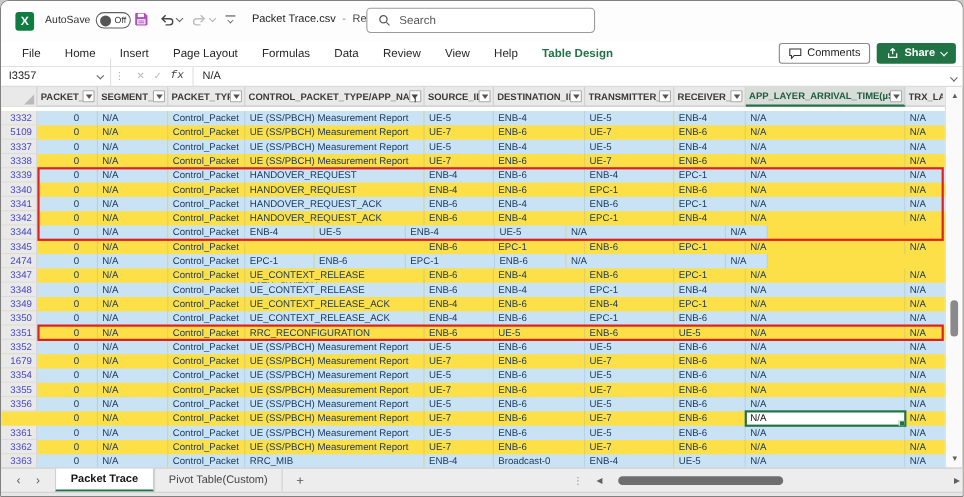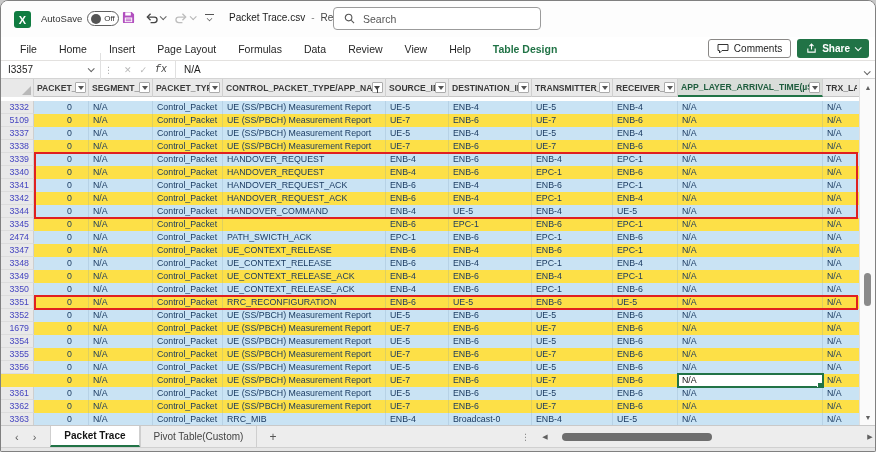--- a/index.html
+++ b/index.html
@@ -375,21 +375,20 @@
         <div class="gcell" style="width: 81px;">EPC-1</div>
         <div class="gcell" style="width: 65px;">ENB-4</div>
         <div class="gcell" style="width: 145px;">N/A</div>
         <div class="gcell" style="width: 38px;">N/A</div>
       </div>
       <div class="grow band">
         <div class="rowhdr">3344</div>
         <div class="gcell num" style="width: 55px;">0</div>
         <div class="gcell" style="width: 64px;">N/A</div>
         <div class="gcell" style="width: 70px;">Control_Packet</div>
-        <div class="gcell" style="width: 163px;">HANDOVER_COMMAND</div>
         <div class="gcell" style="width: 63px;">ENB-4</div>
         <div class="gcell" style="width: 83px;">UE-5</div>
         <div class="gcell" style="width: 81px;">ENB-4</div>
         <div class="gcell" style="width: 65px;">UE-5</div>
         <div class="gcell" style="width: 145px;">N/A</div>
         <div class="gcell" style="width: 38px;">N/A</div>
       </div>
       <div class="grow">
         <div class="rowhdr">3345</div>
         <div class="gcell num" style="width: 55px;">0</div>
@@ -401,21 +400,20 @@
         <div class="gcell" style="width: 81px;">ENB-6</div>
         <div class="gcell" style="width: 65px;">EPC-1</div>
         <div class="gcell" style="width: 145px;">N/A</div>
         <div class="gcell" style="width: 38px;">N/A</div>
       </div>
       <div class="grow band">
         <div class="rowhdr">2474</div>
         <div class="gcell num" style="width: 55px;">0</div>
         <div class="gcell" style="width: 64px;">N/A</div>
         <div class="gcell" style="width: 70px;">Control_Packet</div>
-        <div class="gcell" style="width: 163px;">PATH_SWICTH_ACK</div>
         <div class="gcell" style="width: 63px;">EPC-1</div>
         <div class="gcell" style="width: 83px;">ENB-6</div>
         <div class="gcell" style="width: 81px;">EPC-1</div>
         <div class="gcell" style="width: 65px;">ENB-6</div>
         <div class="gcell" style="width: 145px;">N/A</div>
         <div class="gcell" style="width: 38px;">N/A</div>
       </div>
       <div class="grow">
         <div class="rowhdr">3347</div>
         <div class="gcell num" style="width: 55px;">0</div>

